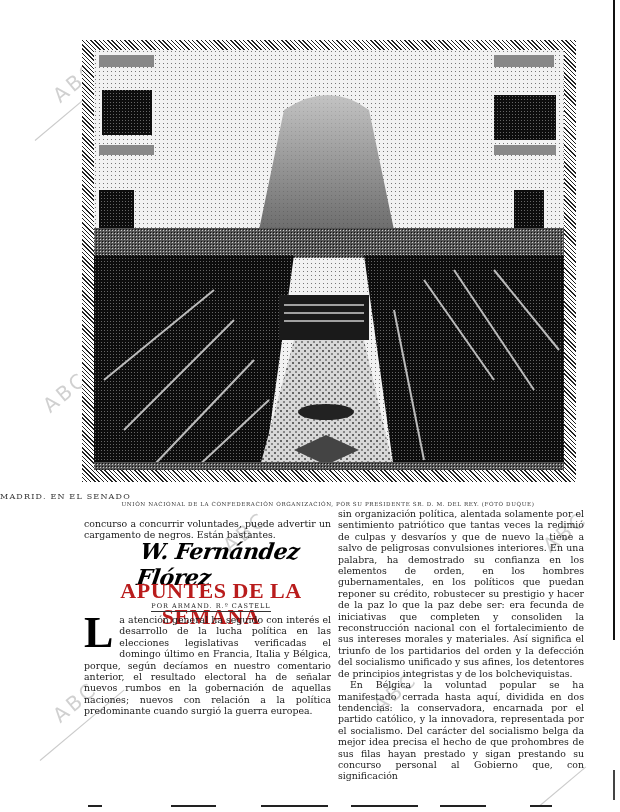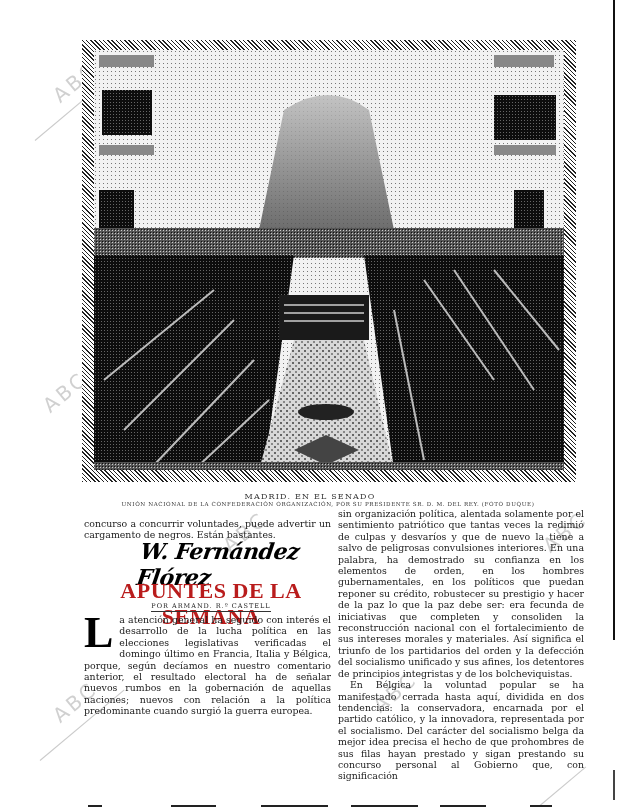--- a/index.html
+++ b/index.html
@@ -18,21 +18,21 @@
       box-sizing: border-box;
     }
     .photo-inner {
       position: absolute; left: 12px; top: 10px; right: 12px; bottom: 12px;
       background: #f4f4f4; overflow: hidden;
     }
     .photo-svg { width: 100%; height: 100%; display: block; }
 
     
     .caption-title {
-      left: 0; width: 620px; top: 492px; text-align: center;
+      left: 0; width: 620px; top: 492px; 
       font-size: 8px; letter-spacing: 1.2px; color: #333;
     }
     .caption-sub {
       left: 78px; width: 500px; top: 501px; text-align: center;
       font-size: 5.6px; letter-spacing: 0.6px; color: #333; white-space: nowrap; overflow: hidden;
     }
 
     
     .col {
       font-size: 9.4px; line-height: 11.4px; text-align: justify; color: #1a1a1a;

